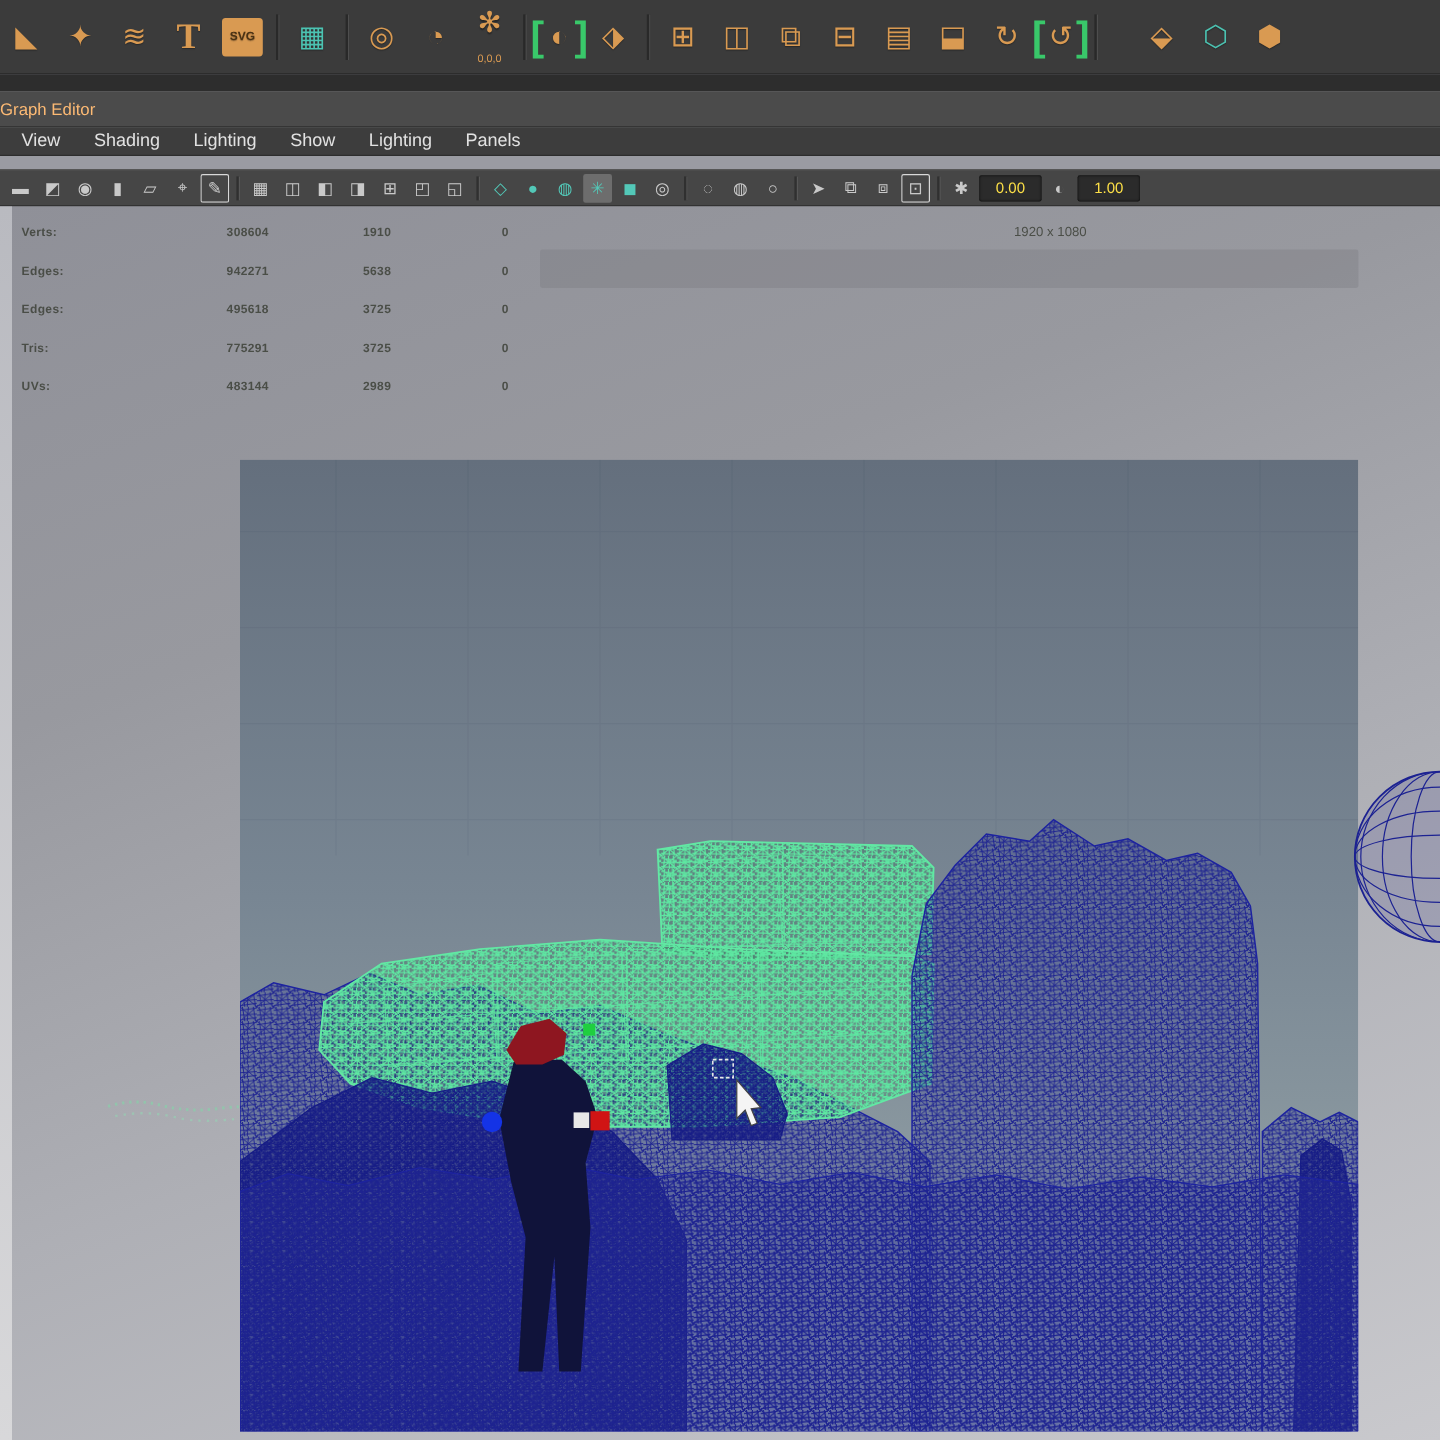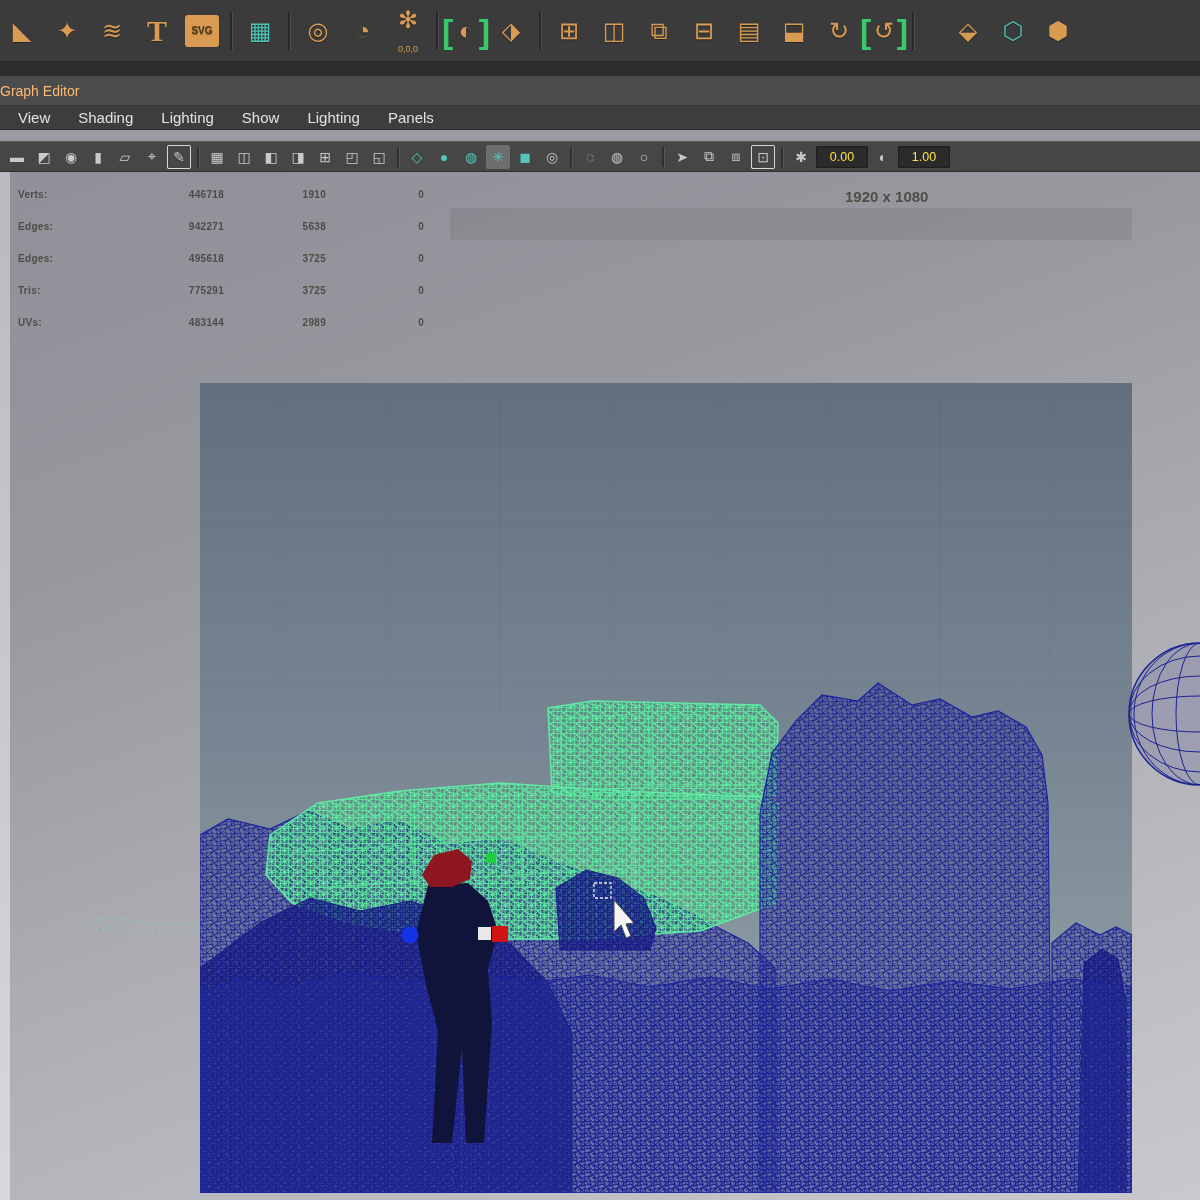--- a/index.html
+++ b/index.html
@@ -61,21 +61,21 @@
               background:linear-gradient(180deg,#b9bac0,#d8d8da);}
 
   
   .hud{position:absolute; left:18px; top:6px;}
   .hud-row{display:flex; height:32px; align-items:center; font-weight:bold; font-size:10px;
            color:var(--hud-text); opacity:.85; letter-spacing:.3px;}
   .hud-row .hl{width:88px;}
   .hud-row .c1{width:118px; text-align:right;}
   .hud-row .c2{width:102px; text-align:right;}
   .hud-row .c3{width:98px;  text-align:right;}
-  .res-text{position:absolute; left:845px; top:16px; font-weight:bold; font-size:15px;
+  .res-text{position:absolute; left:845px; top:16px; font-weight:normal; font-size:11px;
             color:var(--hud-text); opacity:.85;}
   .res-band{position:absolute; left:450px; top:36px; width:682px; height:32px;
             background:#77787f; opacity:.35; border-radius:2px;}
 
   
   .viewport{position:absolute; left:200px; top:383px; width:932px; height:810px; overflow:hidden;}
   .viewport svg{display:block;}
 
   .scribbles{position:absolute; left:88px; top:898px; width:140px; height:46px;}
   .sphere-clip{position:absolute; left:1128px; top:641px; width:72px; height:146px;}
@@ -325,21 +325,21 @@
     </div>
     </div>
 
   <div class="workspace">
     <div class="left-strip"></div>
 
     <div class="hud">
 
     <div class="hud-row">
         <span class="hl">Verts:</span>
-        <span class="c1">446718</span>
+        <span class="c1">308604</span>
         <span class="c2">1910</span>
         <span class="c3">0</span>
       </div>
         <div class="hud-row">
         <span class="hl">Edges:</span>
         <span class="c1">942271</span>
         <span class="c2">5638</span>
         <span class="c3">0</span>
       </div>
         <div class="hud-row">

